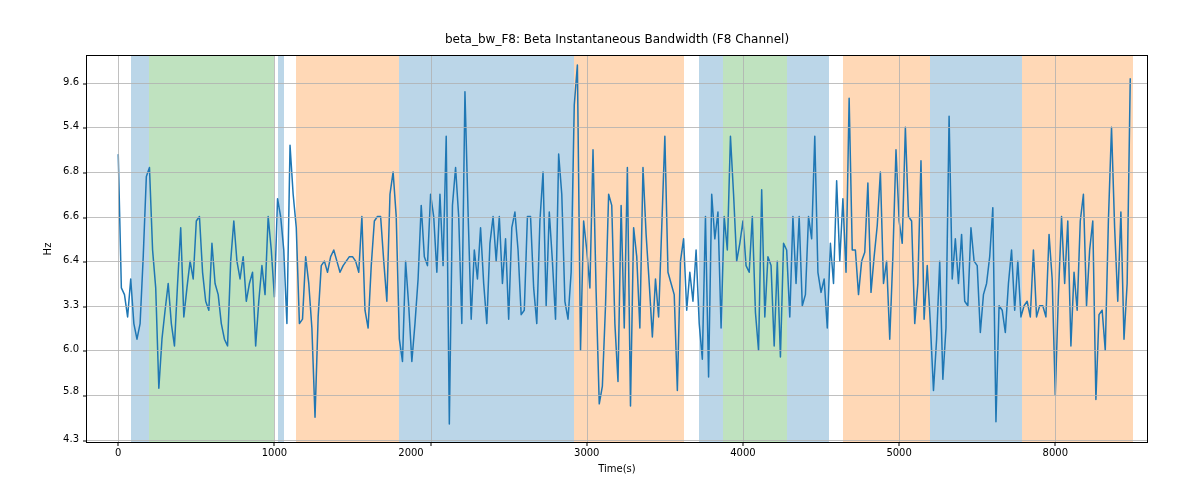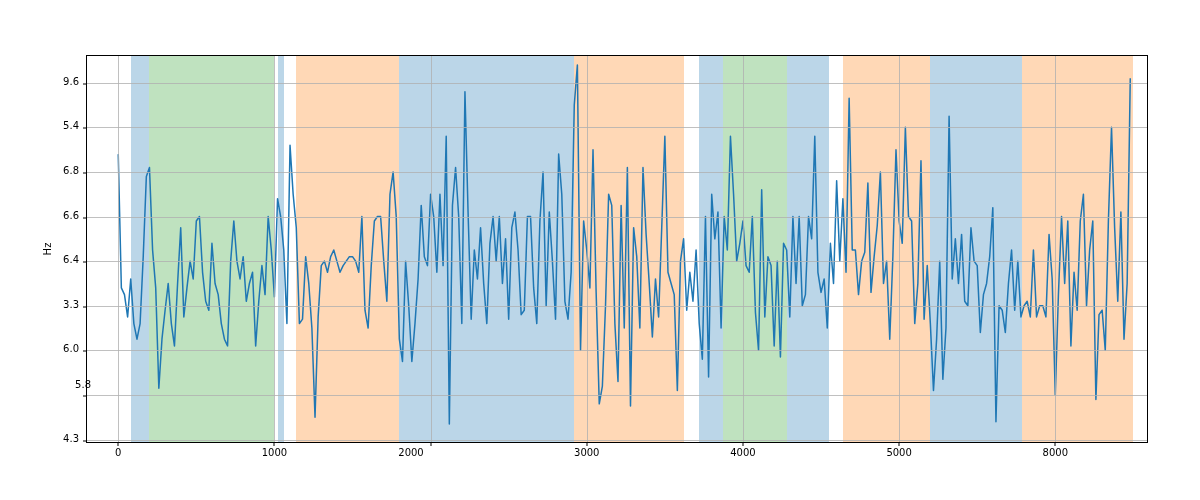--- a/index.html
+++ b/index.html
@@ -170,31 +170,33 @@
         <div class="tick-x" style="left: 499.765px;">3000</div>
         <div class="tick-mark-x" style="left: 655.941px;"></div>
         <div class="tick-x" style="left: 655.941px;">4000</div>
         <div class="tick-mark-x" style="left: 812.118px;"></div>
         <div class="tick-x" style="left: 812.118px;">5000</div>
         <div class="tick-mark-x" style="left: 968.294px;"></div>
         <div class="tick-x" style="left: 968.294px;">8000</div>
         <div class="tick-mark-y" style="top: 383.54px;"></div>
         <div class="tick-y" style="bottom: 4.45977px;">4.3</div>
         <div class="tick-mark-y" style="top: 338.943px;"></div>
-        <div class="tick-y" style="bottom: 58px; margin-left: 12px;">5.8</div>
+        <div class="tick-y" style="bottom: 52px;">5.8</div>
         <div class="tick-mark-y" style="top: 294.345px;"></div>
         <div class="tick-y" style="bottom: 93.6552px;">6.0</div>
         <div class="tick-mark-y" style="top: 249.747px;"></div>
         <div class="tick-y" style="bottom: 138.253px;">3.3</div>
         <div class="tick-mark-y" style="top: 205.149px;"></div>
         <div class="tick-y" style="bottom: 182.851px;">6.4</div>
         <div class="tick-mark-y" style="top: 160.552px;"></div>
         <div class="tick-y" style="bottom: 227.448px;">6.6</div>
         <div class="tick-mark-y" style="top: 115.954px;"></div>
         <div class="tick-y" style="bottom: 272.046px;">6.8</div>
         <div class="tick-mark-y" style="top: 71.3563px;"></div>
         <div class="tick-y" style="bottom: 316.644px;">5.4</div>
         <div class="tick-mark-y" style="top: 26.7586px;"></div>
         <div class="tick-y" style="bottom: 361.241px;">9.6</div>
       </div>
+    <div class="title">beta_bw_F8: Beta Instantaneous Bandwidth (F8 Channel)</div>
+    <div class="xlabel">Time(s)</div>
     <div class="ylabel">Hz</div>
   </div>
 </div>
 
 </body></html>

